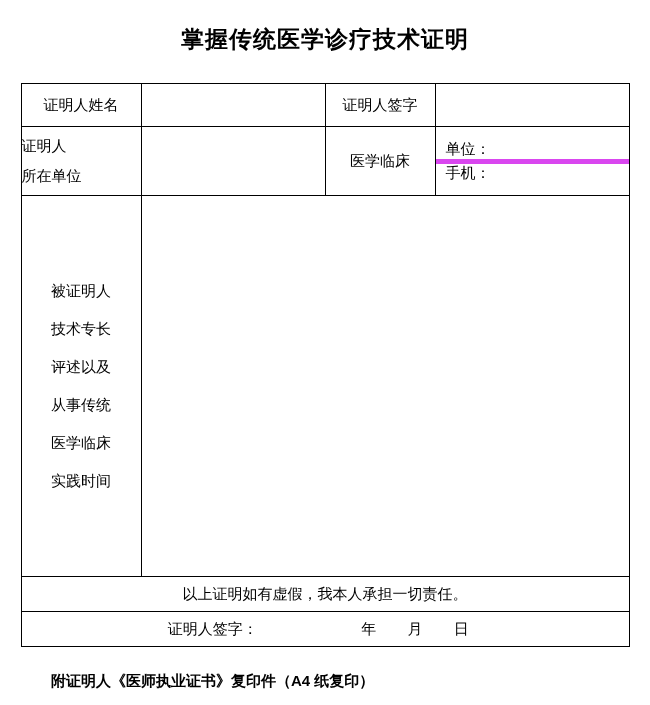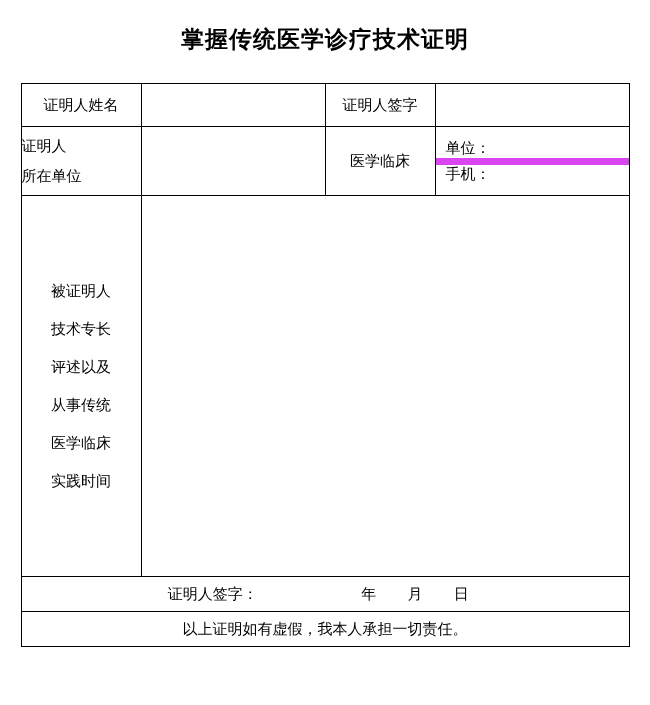--- a/index.html
+++ b/index.html
@@ -105,21 +105,21 @@
     height: 100%;
   }
   .unit-stack > div {
     flex: 1;
     display: flex;
     align-items: center;
     padding-left: 10px;
     font-size: 15px;
   }
   .unit-stack > div:first-child {
-    border-bottom: 7px solid #d946ef;
+    border-bottom: 5px solid #d946ef;
   }
 </style>
 </head>
 <body>
 
 <div class="page">
 
   <div class="doc-title">掌握传统医学诊疗技术证明</div>
 
   <table class="cert">
@@ -161,31 +161,32 @@
           <div>被证明人</div>
           <div>技术专长</div>
           <div>评述以及</div>
           <div>从事传统</div>
           <div>医学临床</div>
           <div>实践时间</div>
         </td>
         <td class="cell-pad big-blank" colspan="3"></td>
       </tr>
       <tr>
+        <td class="statement" colspan="4">以上证明如有虚假，我本人承担一切责任。</td>
+      </tr>
+      <tr>
         <td class="sign-row" colspan="4">
           <div class="sign-inner">
             <span class="sig-label">证明人签字：</span>
             <span class="ymd">
               <span>年</span>
               <span>月</span>
               <span>日</span>
             </span>
           </div>
         </td>
       </tr>
-      <tr>
-        <td class="statement" colspan="4">以上证明如有虚假，我本人承担一切责任。</td>
-      </tr>
     </tbody>
   </table>
 
+  <div class="footnote">附证明人《医师执业证书》复印件（A4 纸复印）</div>
 
 </div>
 
 </body></html>

